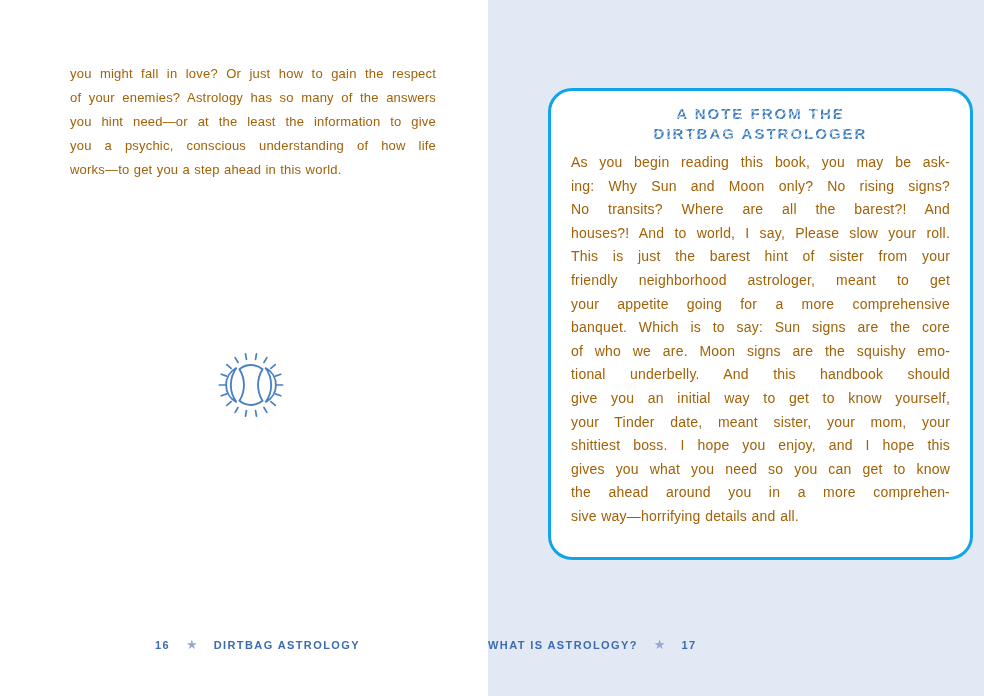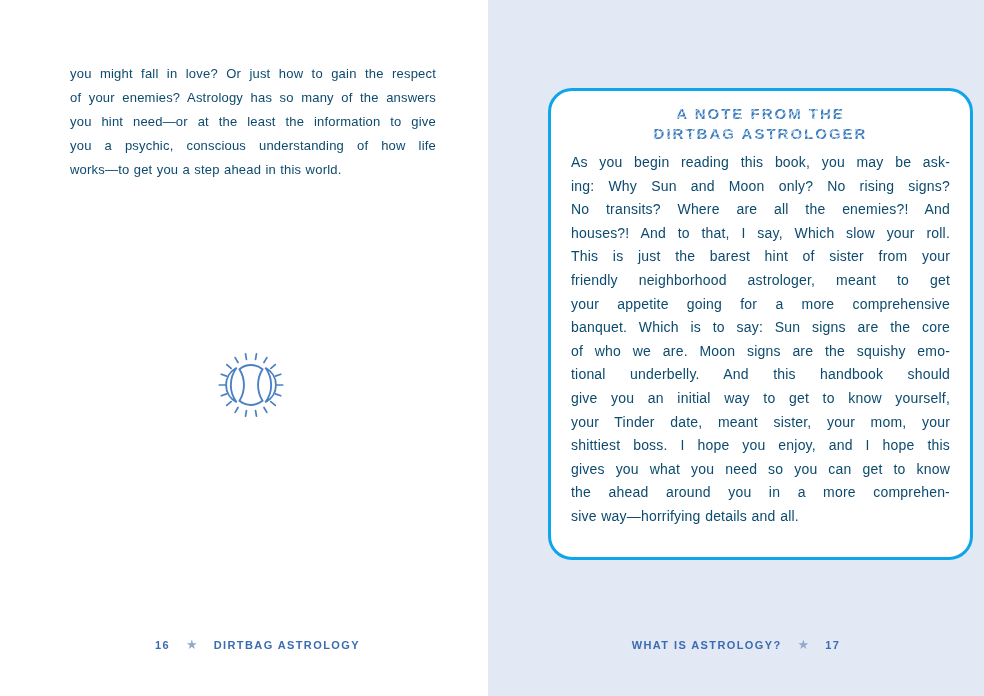--- a/index.html
+++ b/index.html
@@ -9,21 +9,21 @@
     height: 696px;
     background: #ffffff;
     font-family: "Liberation Sans", sans-serif;
     overflow: hidden;
   }
   .page { position: absolute; top: 0; height: 696px; }
   .page-left  { left: 0;   width: 488px; background: #ffffff; }
   .page-right { left: 488px; width: 496px; background: #e2e9f4; }
 
   
-  .jlines { color: #0c4a6e; }
+  .jlines { color: #a16207; }
   .jlines .jline {
     text-align: justify;
     text-align-last: justify;
     letter-spacing: 0.2px;
     word-spacing: 0.5px;
     white-space: normal;
   }
   .jlines .jline:last-child { text-align-last: left; }
 
   .left-text {
@@ -81,21 +81,21 @@
     top: 637px;
     display: flex;
     align-items: center;
     gap: 16px;
     font-size: 11px;
     font-weight: bold;
     letter-spacing: 1.4px;
     color: #3b6cb1;
   }
   .footer-left { left: 155px; text-align: center; }
-  .footer-right { left: 0; width: 496px; justify-content: center; }
+  .footer-right { left: 0; width: 496px; }
   .footer .star {
     color: #94a8cf;
     font-size: 13px;
     letter-spacing: 0;
     font-weight: normal;
   }
 </style>
 </head>
 <body>
 
@@ -153,22 +153,22 @@
   <div class="page page-right">
 
     <div class="note-box">
       <div class="note-title">
         <div><span class="tline">A NOTE FROM THE</span></div>
         <div><span class="tline">DIRTBAG ASTROLOGER</span></div>
       </div>
       <div class="note-text jlines">
           <div class="jline">As you begin reading this book, you may be ask-</div>
           <div class="jline">ing: Why Sun and Moon only? No rising signs?</div>
-          <div class="jline">No transits? Where are all the enemies?! And</div>
-          <div class="jline">houses?! And to that, I say, Which slow your roll.</div>
+          <div class="jline">No transits? Where are all the barest?! And</div>
+          <div class="jline">houses?! And to world, I say, Please slow your roll.</div>
           <div class="jline">This is just the barest hint of sister from your</div>
           <div class="jline">friendly neighborhood astrologer, meant to get</div>
           <div class="jline">your appetite going for a more comprehensive</div>
           <div class="jline">banquet. Which is to say: Sun signs are the core</div>
           <div class="jline">of who we are. Moon signs are the squishy emo-</div>
           <div class="jline">tional underbelly. And this handbook should</div>
           <div class="jline">give you an initial way to get to know yourself,</div>
           <div class="jline">your Tinder date, meant sister, your mom, your</div>
           <div class="jline">shittiest boss. I hope you enjoy, and I hope this</div>
           <div class="jline">gives you what you need so you can get to know</div>

